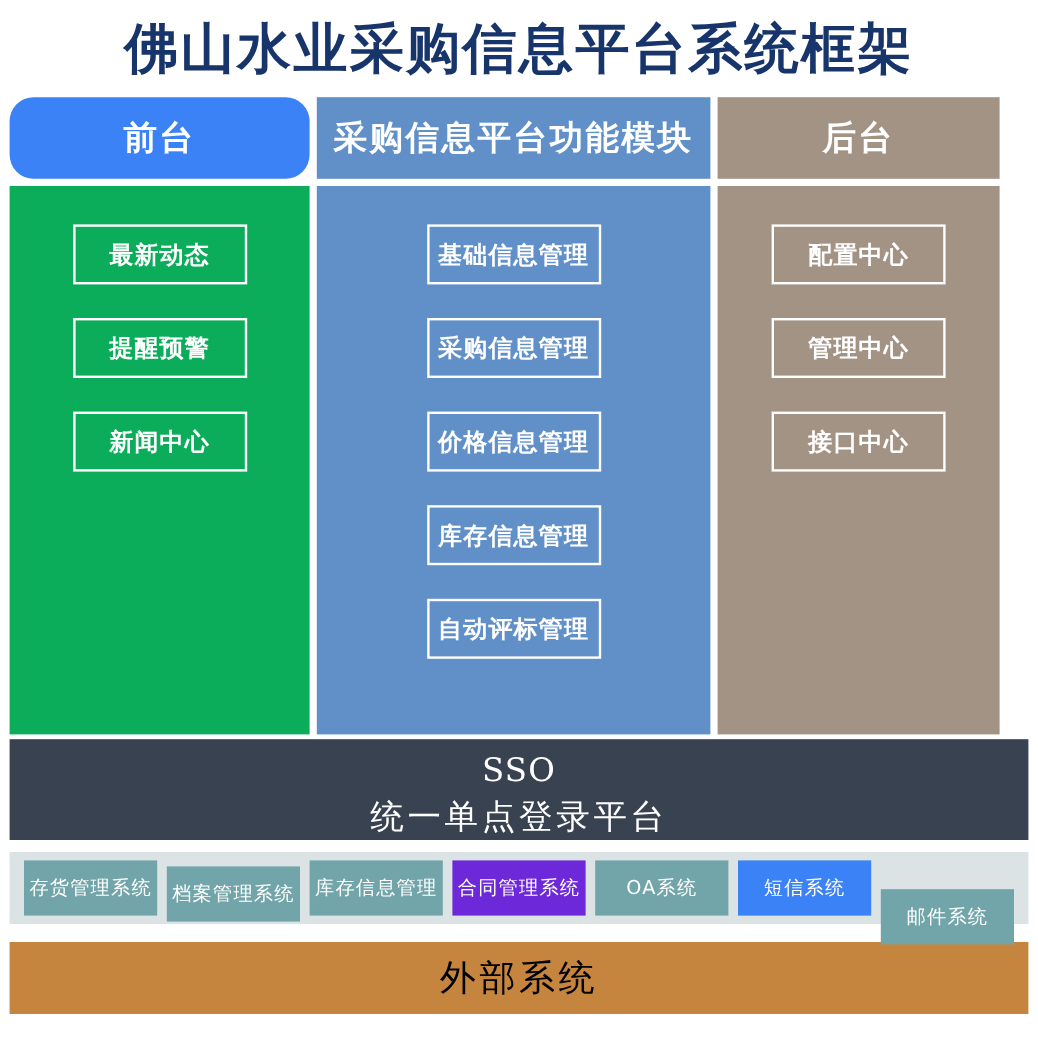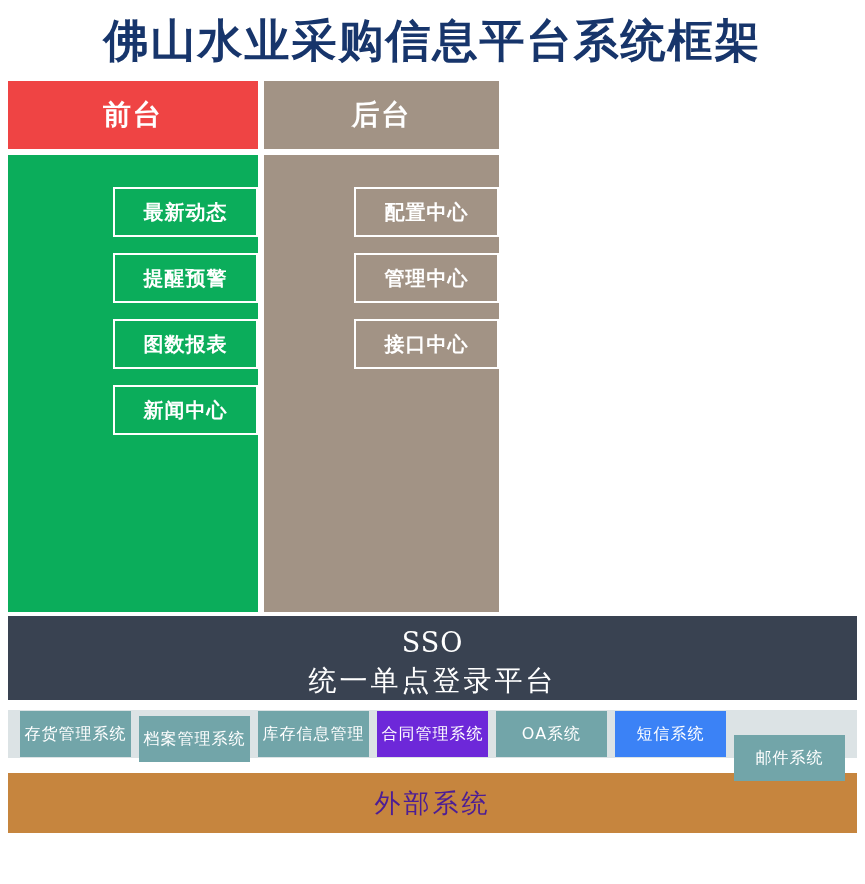--- a/index.html
+++ b/index.html
@@ -43,22 +43,22 @@
     color: #ffffff;
     font-size: 28px;
     font-weight: 600;
     letter-spacing: 2px;
   }
   .col-body {
     flex: 1;
     padding-top: 32px;
     display: flex;
     flex-direction: column;
-    align-items: flex-end;
-    gap: 16px;
+    align-items: center;
+    gap: 28px;
   }
   .item-box {
     width: 145px;
     height: 50px;
     border: 2px solid #ffffff;
     display: flex;
     align-items: center;
     justify-content: center;
     color: #ffffff;
     font-size: 20px;
@@ -83,21 +83,21 @@
   }
   .sso-line2 {
     font-size: 28px;
     font-weight: 500;
     letter-spacing: 3px;
     margin-top: 4px;
   }
 
   .systems-strip {
     margin: 10px 8px 0;
-    height: 48px;
+    height: 60px;
     padding: 0 12px;
     display: flex;
     align-items: center;
     gap: 8px;
   }
   .sys-box {
     flex: 1;
     height: 46px;
     display: flex;
     align-items: center;
@@ -107,45 +107,54 @@
     letter-spacing: 1px;
     white-space: nowrap;
   }
 
   .external-bar {
     margin: 15px 8px 0;
     height: 60px;
     display: flex;
     align-items: center;
     justify-content: center;
-    color: #4c1d95;
-    font-size: 26px;
+    color: #000000;
+    font-size: 30px;
     font-weight: 500;
     letter-spacing: 3px;
   }
 </style>
 </head>
 <body>
 
 <div class="page">
 
   <div class="title">佛山水业采购信息平台系统框架</div>
 
   <div class="columns">
 
     <div class="col col-front">
-      <div class="col-header" style="background: #ef4444;">前台</div>
+      <div class="col-header" style="background: #3b82f6; border-radius: 20px;">前台</div>
       <div class="col-body" style="background: rgb(11, 173, 91);">
         <div class="item-box">最新动态</div>
         <div class="item-box">提醒预警</div>
-        <div class="item-box">图数报表</div>
         <div class="item-box">新闻中心</div>
       </div>
     </div>
 
+    <div class="col col-mid">
+      <div class="col-header" style="background: rgb(97, 144, 201);">采购信息平台功能模块</div>
+      <div class="col-body" style="background: rgb(97, 144, 201);">
+        <div class="item-box">基础信息管理</div>
+        <div class="item-box">采购信息管理</div>
+        <div class="item-box">价格信息管理</div>
+        <div class="item-box">库存信息管理</div>
+        <div class="item-box">自动评标管理</div>
+      </div>
+    </div>
 
     <div class="col col-back">
       <div class="col-header" style="background: rgb(162, 147, 133);">后台</div>
       <div class="col-body" style="background: rgb(162, 147, 133);">
         <div class="item-box">配置中心</div>
         <div class="item-box">管理中心</div>
         <div class="item-box">接口中心</div>
       </div>
     </div>
 

